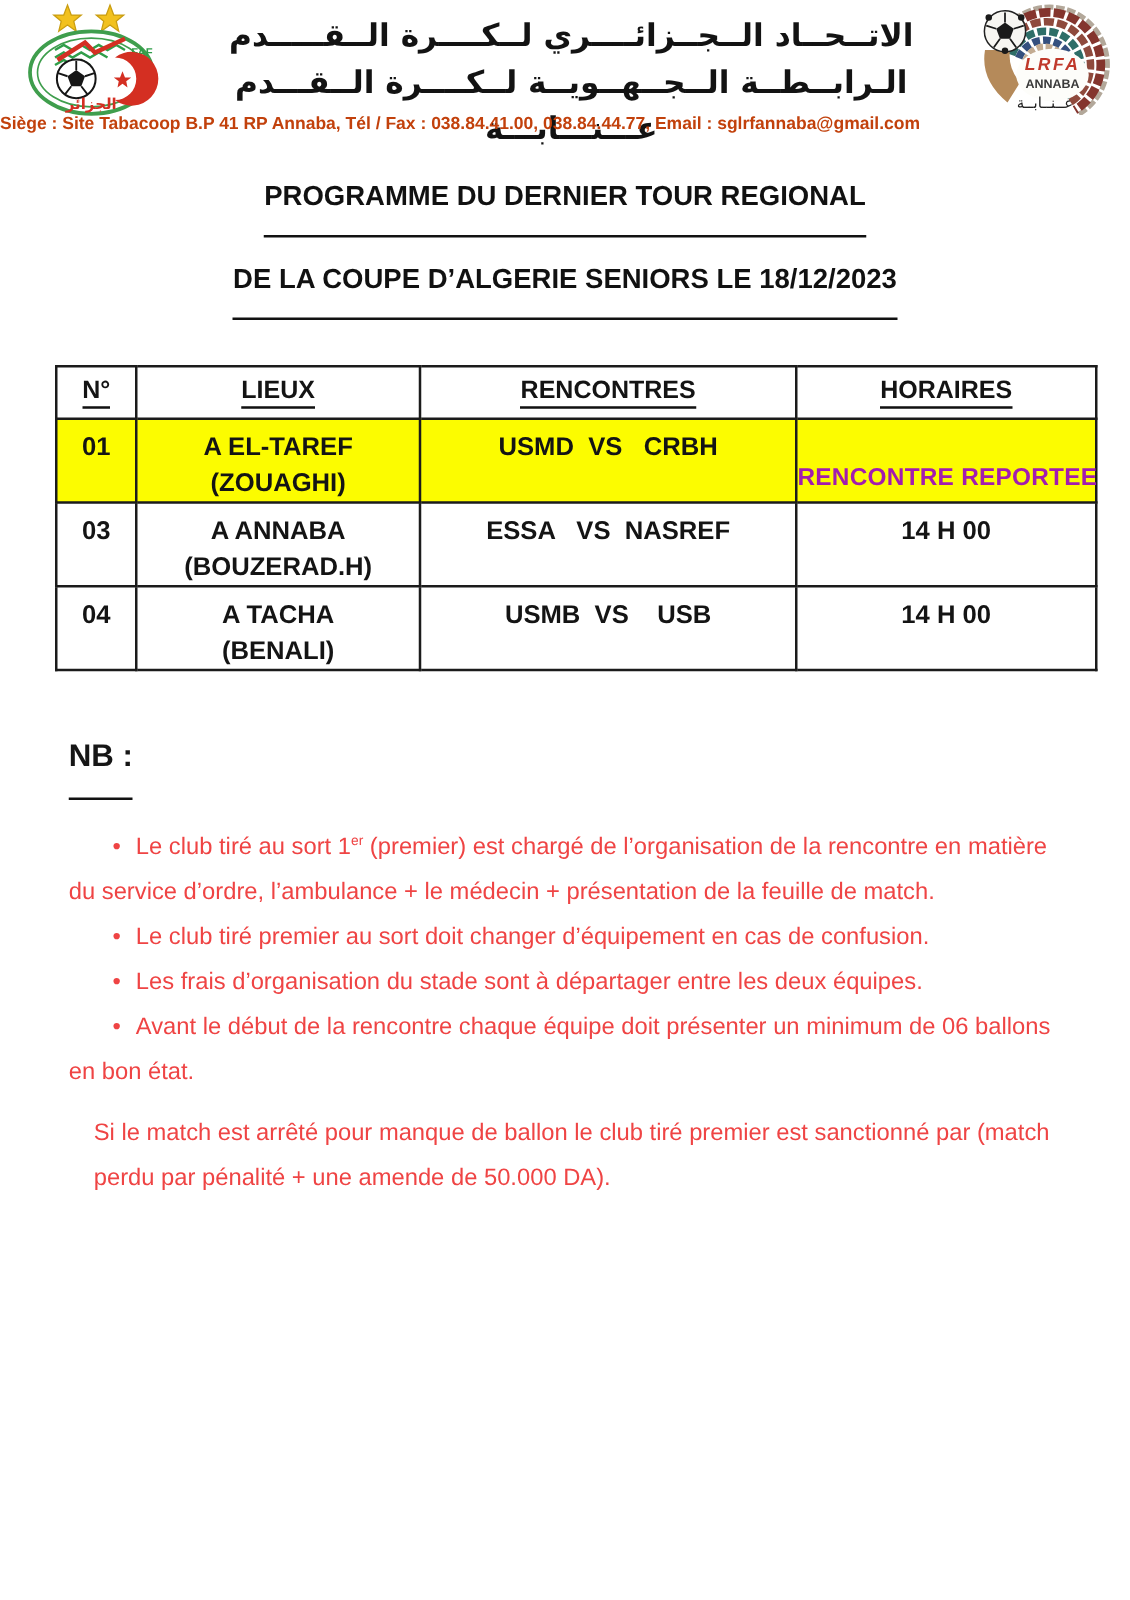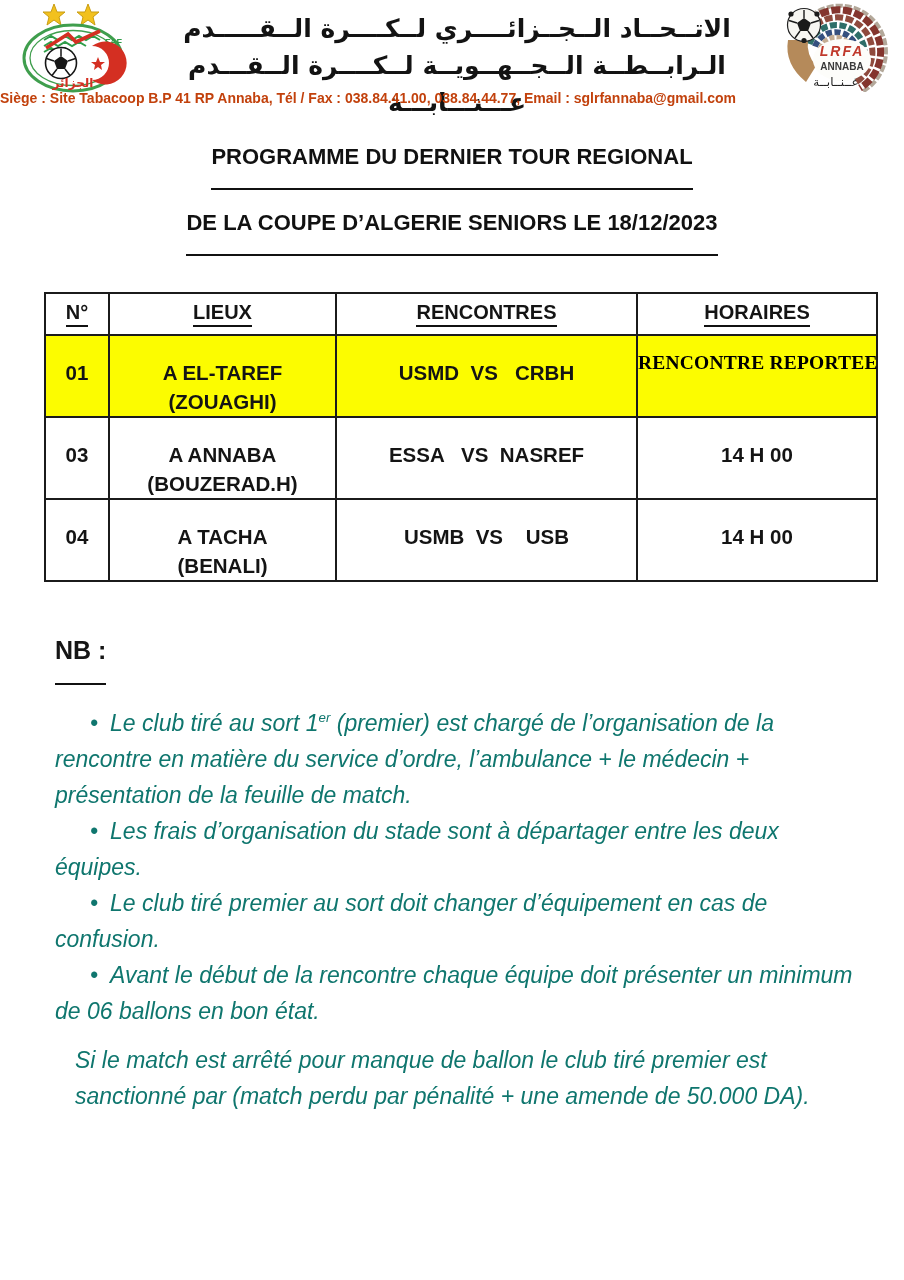--- a/index.html
+++ b/index.html
@@ -39,33 +39,32 @@
     border:2.5px solid #1b1b1b;vertical-align:top;text-align:center;
     padding:0;font-weight:bold;color:#141414;
   }
   col.c-num{width:64px;}
   col.c-lieu{width:227px;}
   col.c-renc{width:301px;}
   col.c-hor{width:240px;}
   th{height:40px;font-size:20px;vertical-align:middle !important;}
   th .u{border-bottom-width:2.5px;padding-bottom:1px;}
   td{height:60px;font-size:20.5px;line-height:29px;}
-  td .cpad{padding-top:22px;}
+  td .cpad{padding-top:7px;}
   td.hl{background:#fcfc00;}
   .reported-txt{
-    padding-top:12px;color:#000000;font-size:19.5px;white-space:nowrap;
+    padding-top:32px;color:#a21caf;font-size:19.5px;white-space:nowrap;
     letter-spacing:0.2px;
-    font-family:Liberation Serif, serif;
   }
   .pre{white-space:pre;}
 
   
   .nb{margin:54px 0 0 55px;font-size:25px;font-weight:bold;}
   .nb .u{border-bottom-width:2.5px;}
-  .notes-body{width:800px;margin:20px 0 0 55px;font-size:23px;line-height:36px;color:#0f766e;font-style:italic;}
+  .notes-body{width:800px;margin:20px 0 0 55px;font-size:19px;line-height:36px;color:#ef4444;}
   .notes-body p{margin:0;}
   p.bullet{text-indent:35px;}
   .dot{margin-right:12px;}
   sup{font-size:0.58em;line-height:0;vertical-align:super;}
   p.closing{margin-top:13px !important;text-indent:0;margin-left:20px;}
 </style>
 </head>
 <body>
 
 <div class="page">
@@ -202,19 +201,19 @@
             <div class="cpad">14 H 00</div>
           </td>
     </tr>
   </tbody>
     </table>
 
   <div class="nb"><span class="u">NB :</span></div>
 
   <div class="notes-body">
     <p class="bullet"><span class="dot">•</span><span>Le club tiré au sort 1</span><sup>er</sup><span> (premier) est chargé de l’organisation de la rencontre en matière du service d’ordre, l’ambulance + le médecin + présentation de la feuille de match.</span></p>
+    <p class="bullet"><span class="dot">•</span><span>Le club tiré premier au sort doit changer d’équipement en cas de confusion.</span></p>
     <p class="bullet"><span class="dot">•</span><span>Les frais d’organisation du stade sont à départager entre les deux équipes.</span></p>
-    <p class="bullet"><span class="dot">•</span><span>Le club tiré premier au sort doit changer d’équipement en cas de confusion.</span></p>
     <p class="bullet"><span class="dot">•</span><span>Avant le début de la rencontre chaque équipe doit présenter un minimum de 06 ballons en bon état.</span></p>
     <p class="closing">Si le match est arrêté pour manque de ballon le club tiré premier est sanctionné par (match perdu par pénalité + une amende de 50.000 DA).</p>
   </div>
 
 </div>
 
 </body></html>

